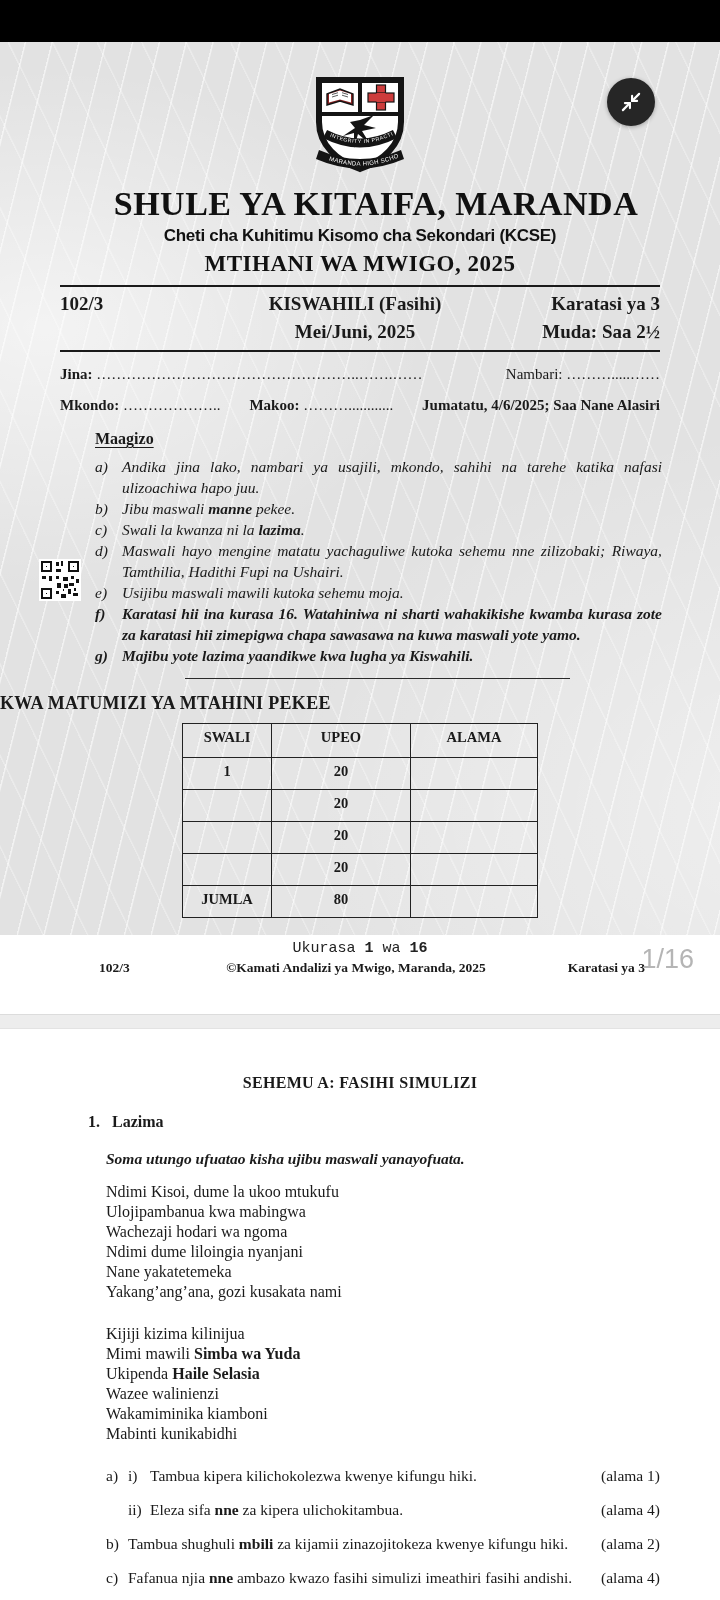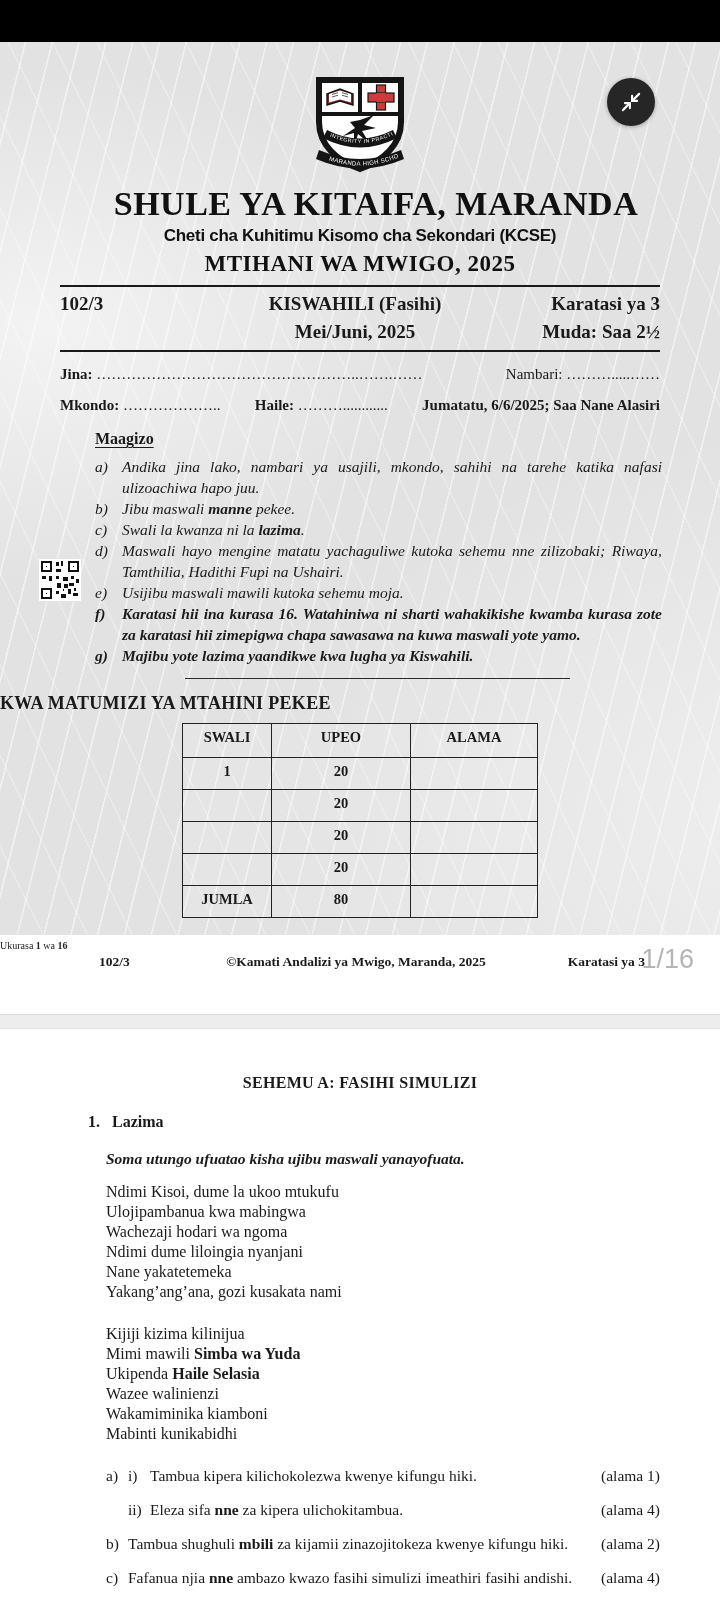--- a/index.html
+++ b/index.html
@@ -44,21 +44,21 @@
   .qr{position:absolute;left:38px;top:517px;}
   .gdivider{margin:12px 0 0 185px;width:385px;border-top:1.5px solid #2a2a2a;}
   .ttitle{margin-top:14px;text-align:left;font-size:18px;font-weight:bold;letter-spacing:.3px;}
   table.marks{margin:9px auto 0;border-collapse:collapse;background:rgba(255,255,255,.1);}
   table.marks th,table.marks td{border:1.6px solid #222;font-size:14.5px;font-weight:bold;
       text-align:center;vertical-align:top;padding:5px 4px 0;height:26px;}
   table.marks th{height:28px;}
   td.c0,th.h0{width:80px;} td.c1,th.h1{width:130px;} td.c2,th.h2{width:118px;}
   td.left{text-align:left;padding-left:8px;}
   .p1-footer{position:relative;height:74px;background:#fff;padding-top:5px;}
-  .pgline{text-align:left;font-family:Liberation Serif, serif;font-size:10px;color:#222;}
+  .pgline{text-align:center;font-family:Liberation Mono, monospace;font-size:15px;color:#222;}
   .fline{position:relative;height:20px;margin-top:3px;font-size:13.5px;font-weight:bold;}
   .fline .fl{position:absolute;left:99px;}
   .fline .fc{position:absolute;left:0;right:8px;text-align:center;}
   .fline .fr{position:absolute;right:75px;}
   .pageindicator{position:absolute;right:26px;top:944px;
      font-family:"Liberation Sans","DejaVu Sans",sans-serif;font-size:27px;color:#b5b5b5;}
   .pagegap{height:13px;background:#ededed;border-top:1px solid #dcdcdc;border-bottom:1px solid #e3e3e3;}
   
   .p2{position:relative;height:610px;background:#fff;padding-top:45px;box-sizing:border-box;}
   .sectitle{text-align:center;font-size:16px;font-weight:bold;letter-spacing:.3px;}
@@ -145,22 +145,22 @@
       <span class="right">Muda: Saa 2½</span>
     </div>
     <div class="rule rule2"></div>
 
     <div class="fillrow">
       <span><span class="lbl">Jina:</span> <span class="reg">……………………………………………..…….……</span></span>
       <span><span class="reg">Nambari:</span> <span class="reg">……….....……</span></span>
     </div>
     <div class="fillrow">
       <span><span class="lbl">Mkondo:</span> <span class="reg">………………..</span></span>
-      <span><span class="lbl">Haile:</span> <span class="reg">………............</span></span>
-      <span class="datebold">Jumatatu, 6/6/2025; Saa Nane Alasiri</span>
+      <span><span class="lbl">Makoo:</span> <span class="reg">………............</span></span>
+      <span class="datebold">Jumatatu, 4/6/2025; Saa Nane Alasiri</span>
     </div>
 
     <div><span class="maagizo">Maagizo</span></div>
     <div class="instr-list" id="instr-list">
         <div class="instr">
           <span class="ilabel">a)</span>
           <div class="itext just"><span>Andika jina lako, nambari ya usajili, mkondo, sahihi na tarehe katika nafasi ulizoachiwa hapo juu.</span></div>
         </div>
         <div class="instr">
           <span class="ilabel">b)</span>

